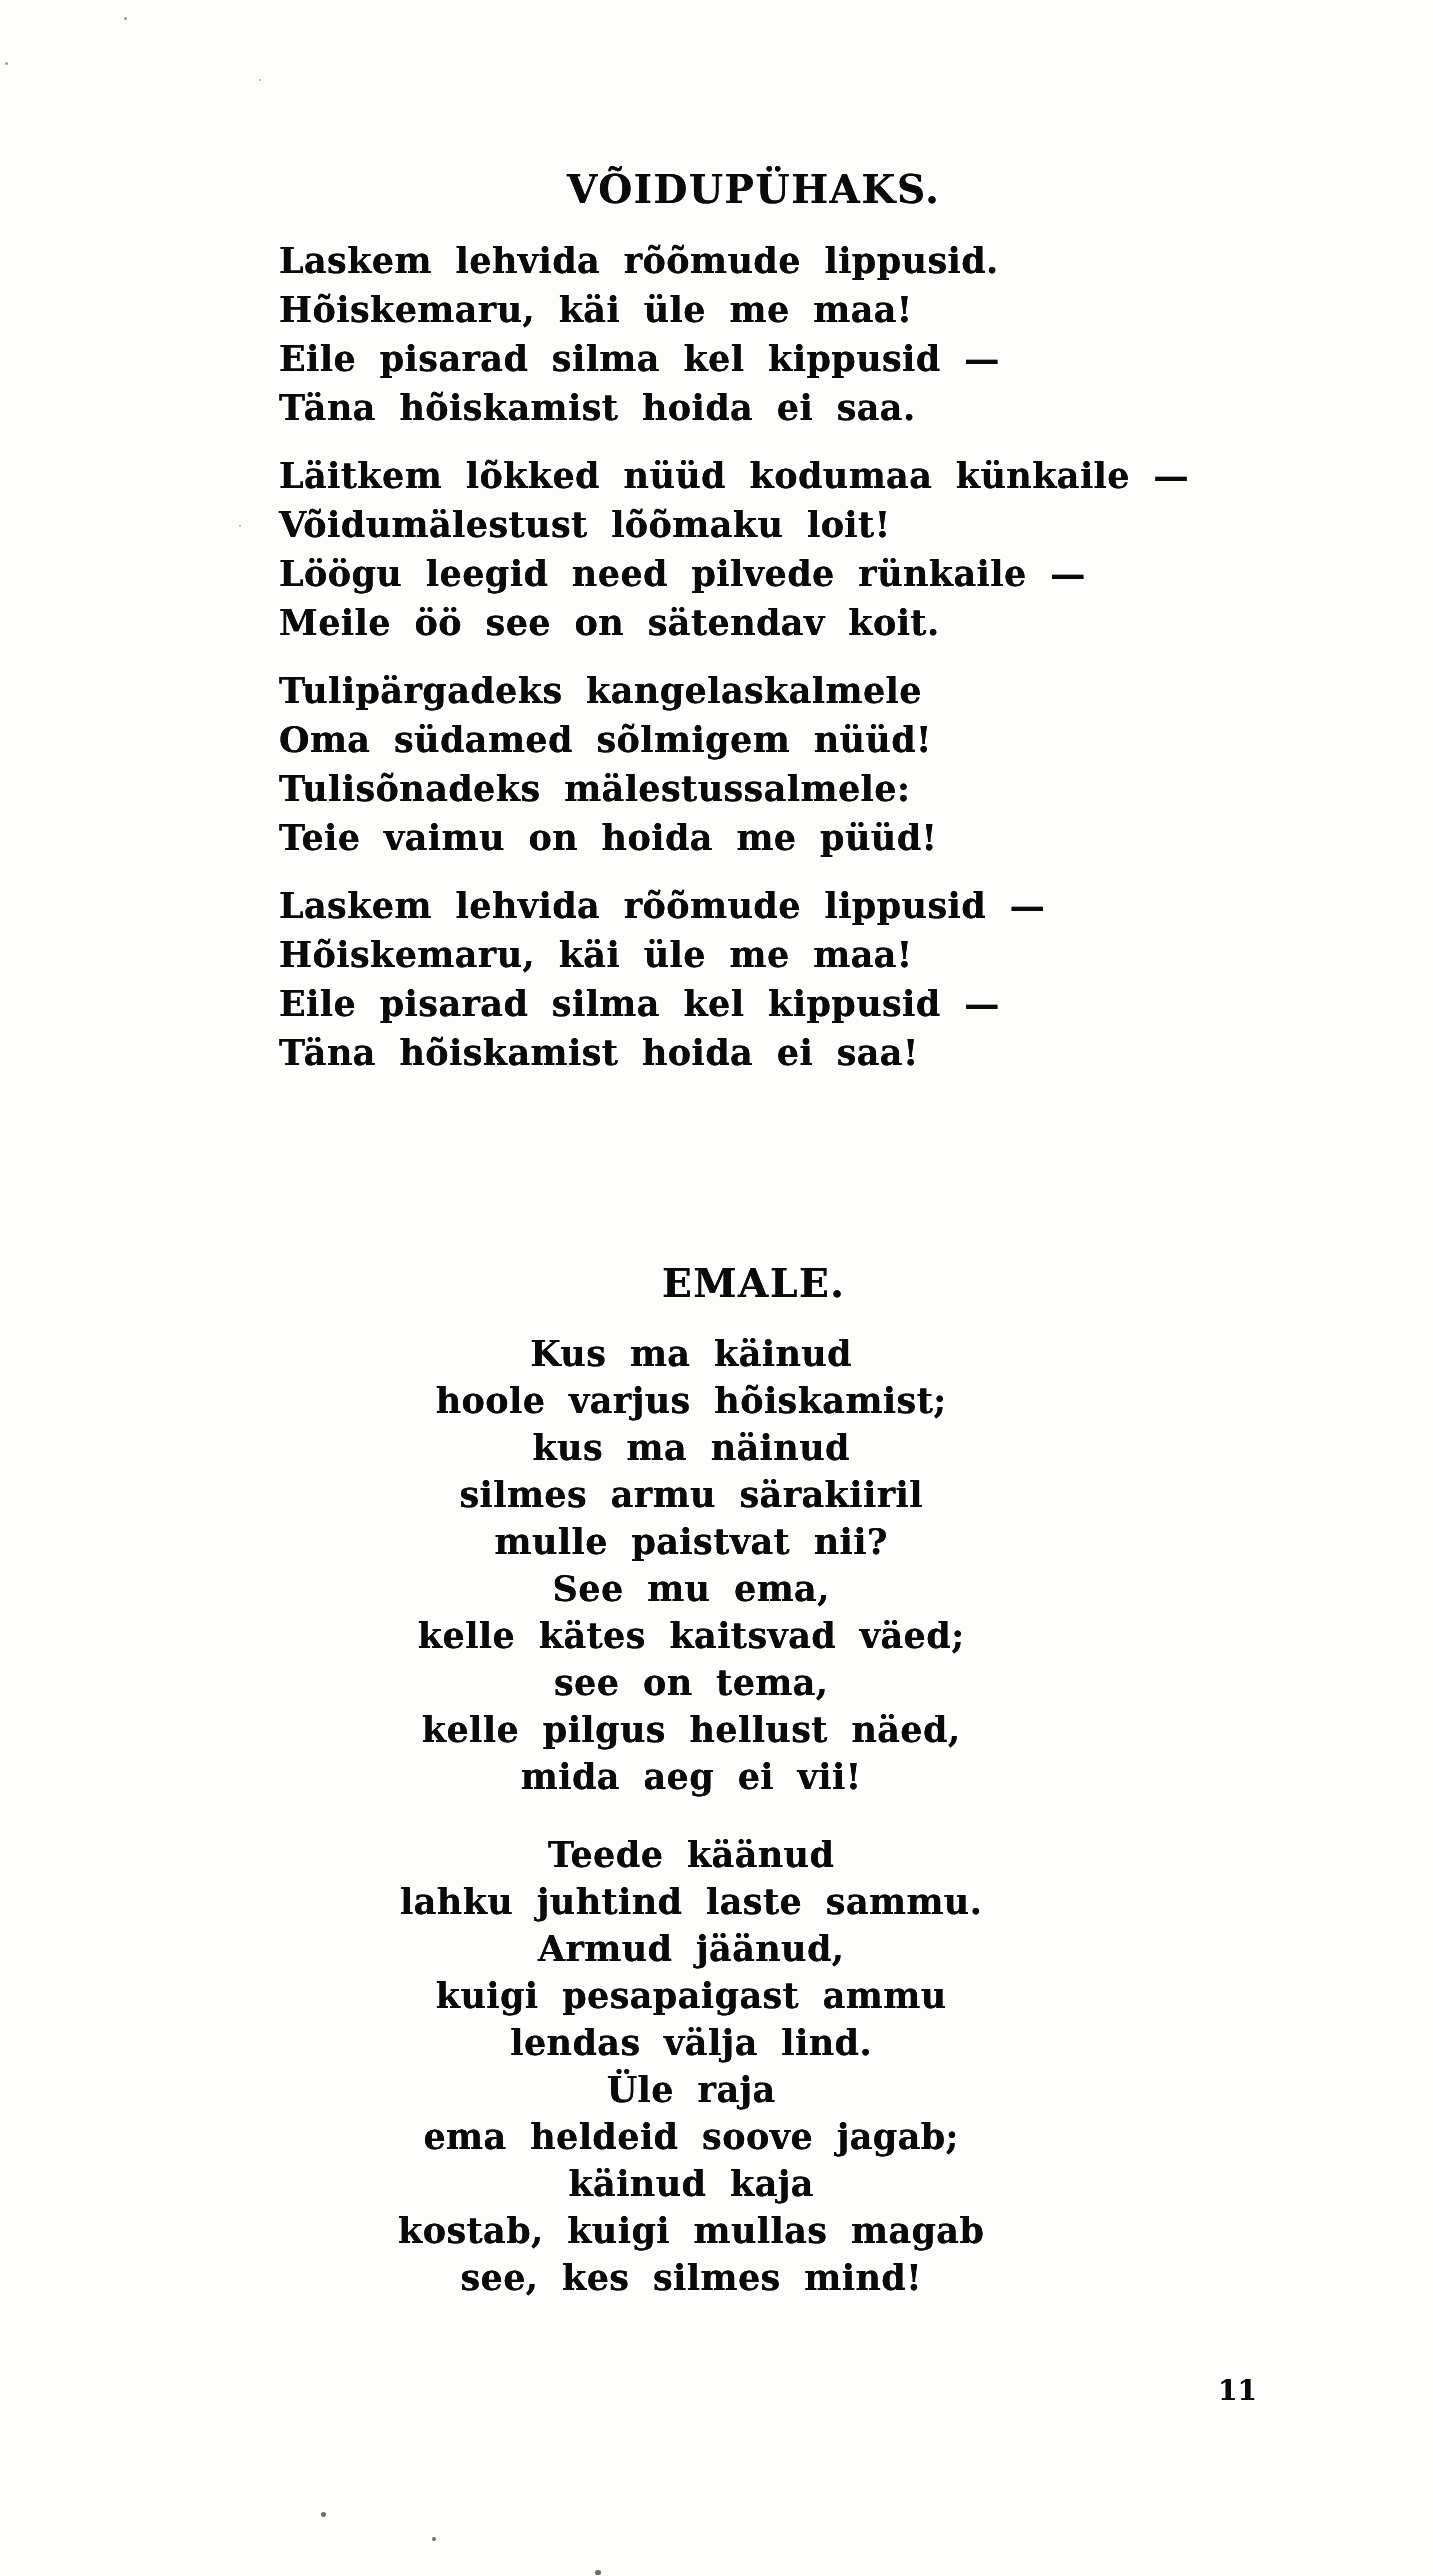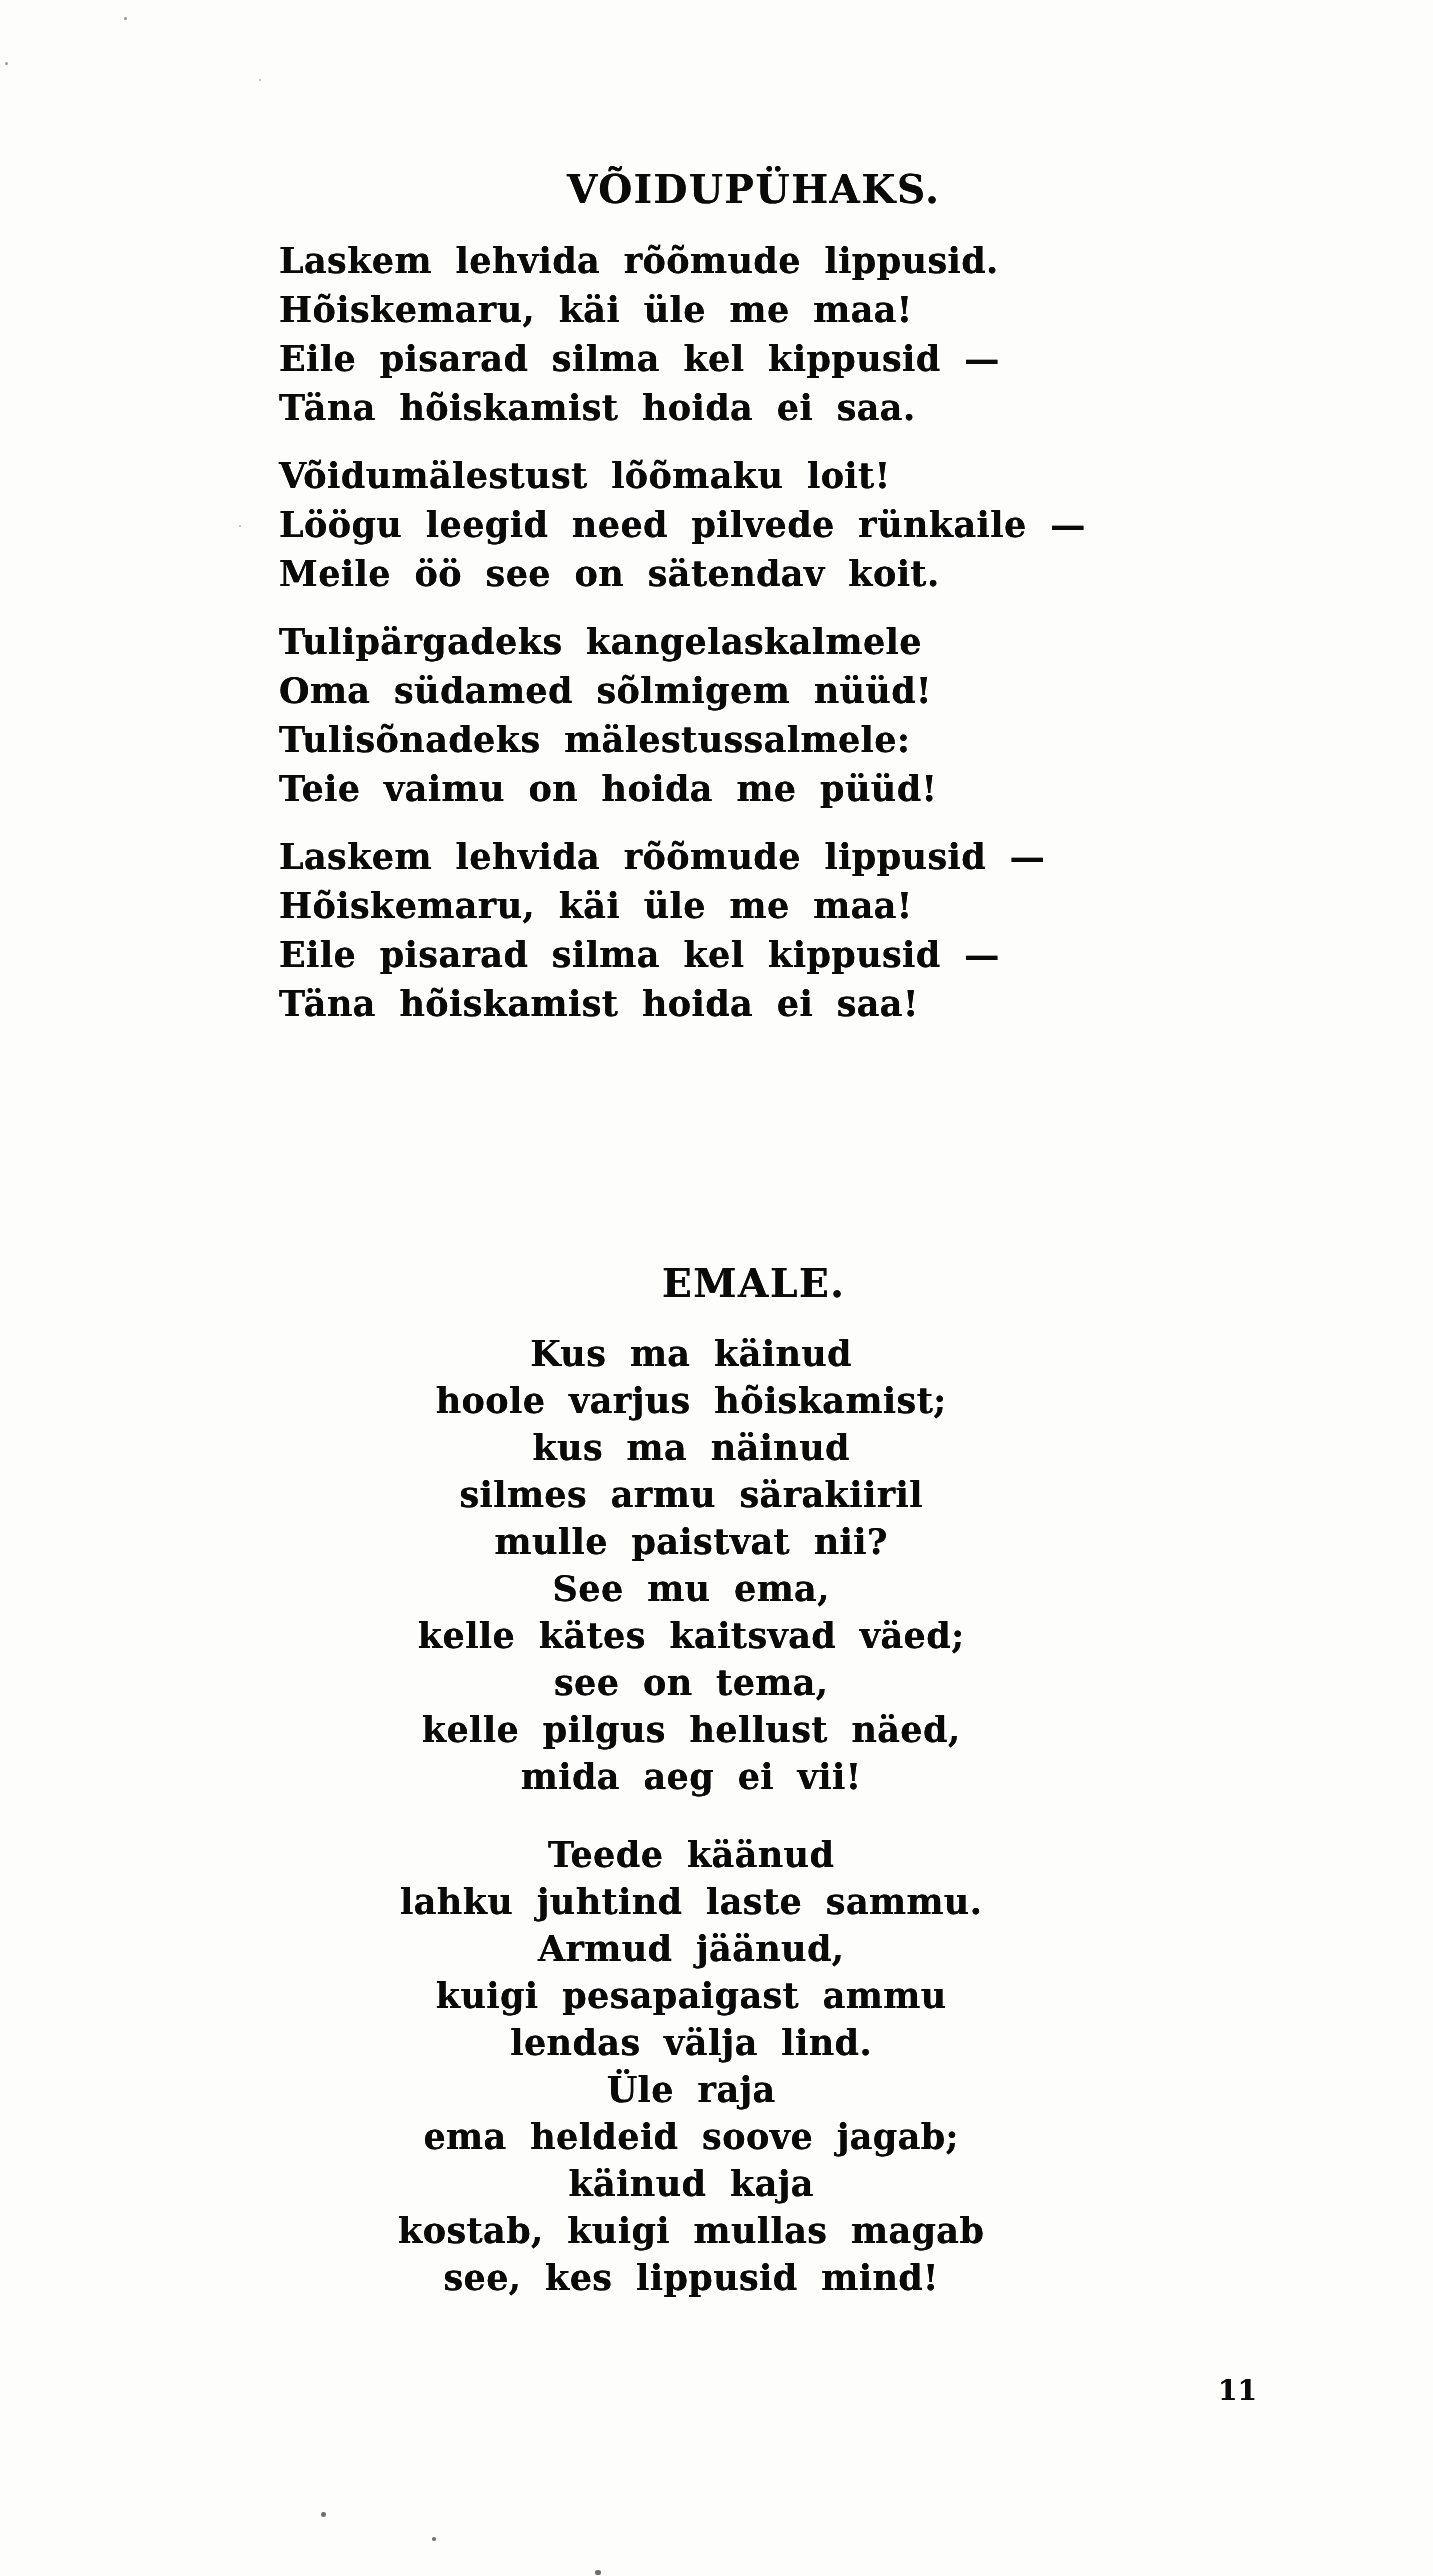--- a/index.html
+++ b/index.html
@@ -73,20 +73,21 @@
   <h1 id="title-1" class="poem-title">VÕIDUPÜHAKS.</h1>
 
   <section id="poem-1" class="poem">
     <div class="stanza">
       <div class="line">Laskem lehvida rõõmude lippusid.</div>
       <div class="line">Hõiskemaru, käi üle me maa!</div>
       <div class="line">Eile pisarad silma kel kippusid —</div>
       <div class="line">Täna hõiskamist hoida ei saa.</div>
     </div>
     <div class="stanza">
+      <div class="line">Läitkem lõkked nüüd kodumaa künkaile —</div>
       <div class="line">Võidumälestust lõõmaku loit!</div>
       <div class="line">Löögu leegid need pilvede rünkaile —</div>
       <div class="line">Meile öö see on sätendav koit.</div>
     </div>
     <div class="stanza">
       <div class="line">Tulipärgadeks kangelaskalmele</div>
       <div class="line">Oma südamed sõlmigem nüüd!</div>
       <div class="line">Tulisõnadeks mälestussalmele:</div>
       <div class="line">Teie vaimu on hoida me püüd!</div>
     </div>
@@ -116,21 +117,21 @@
     <div class="stanza">
       <div class="line">Teede käänud</div>
       <div class="line">lahku juhtind laste sammu.</div>
       <div class="line">Armud jäänud,</div>
       <div class="line">kuigi pesapaigast ammu</div>
       <div class="line">lendas välja lind.</div>
       <div class="line">Üle raja</div>
       <div class="line">ema heldeid soove jagab;</div>
       <div class="line">käinud kaja</div>
       <div class="line">kostab, kuigi mullas magab</div>
-      <div class="line">see, kes lippusid mind!</div>
+      <div class="line">see, kes silmes mind!</div>
     </div>
   </section>
 
   <div class="page-number">11</div>
 
   <span class="speck s1"></span>
   <span class="speck s2"></span>
   <span class="speck s3"></span>
   <span class="speck s4"></span>
   <span class="speck s5"></span>

